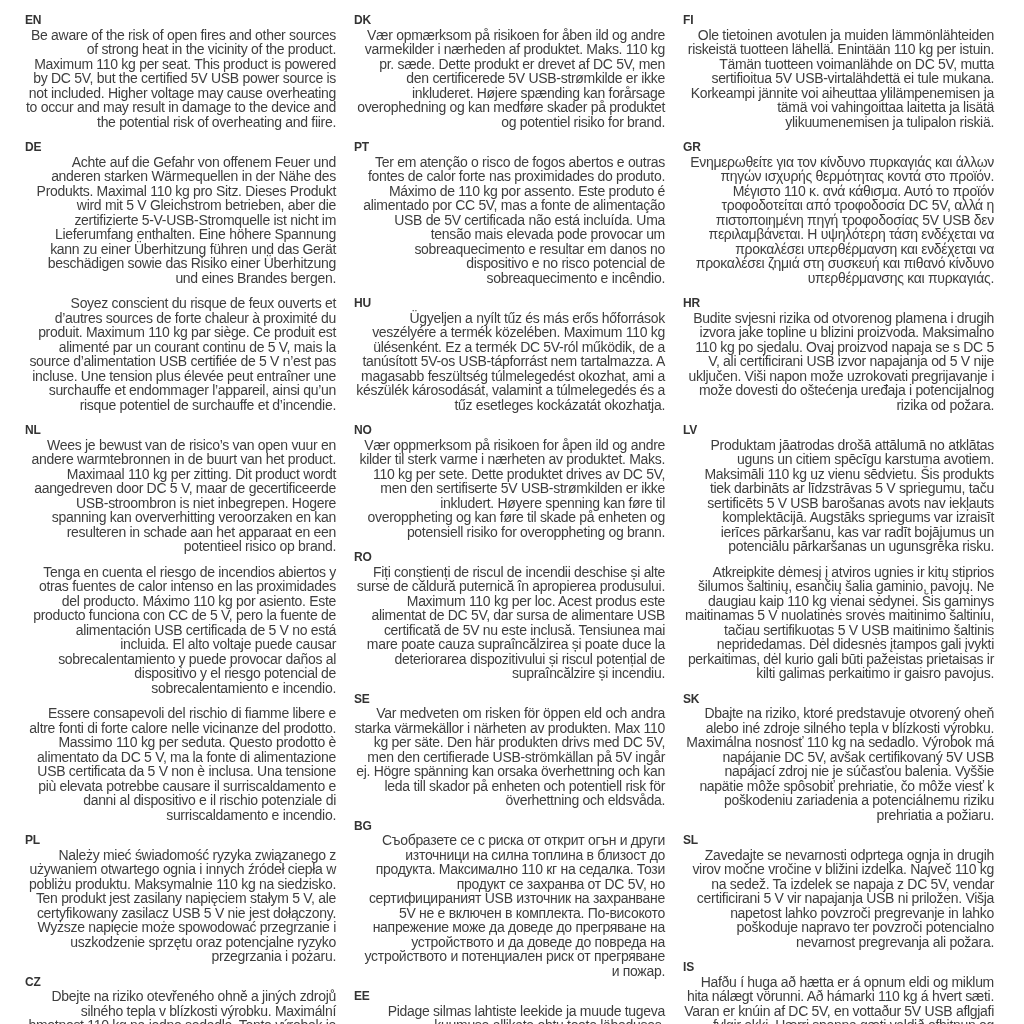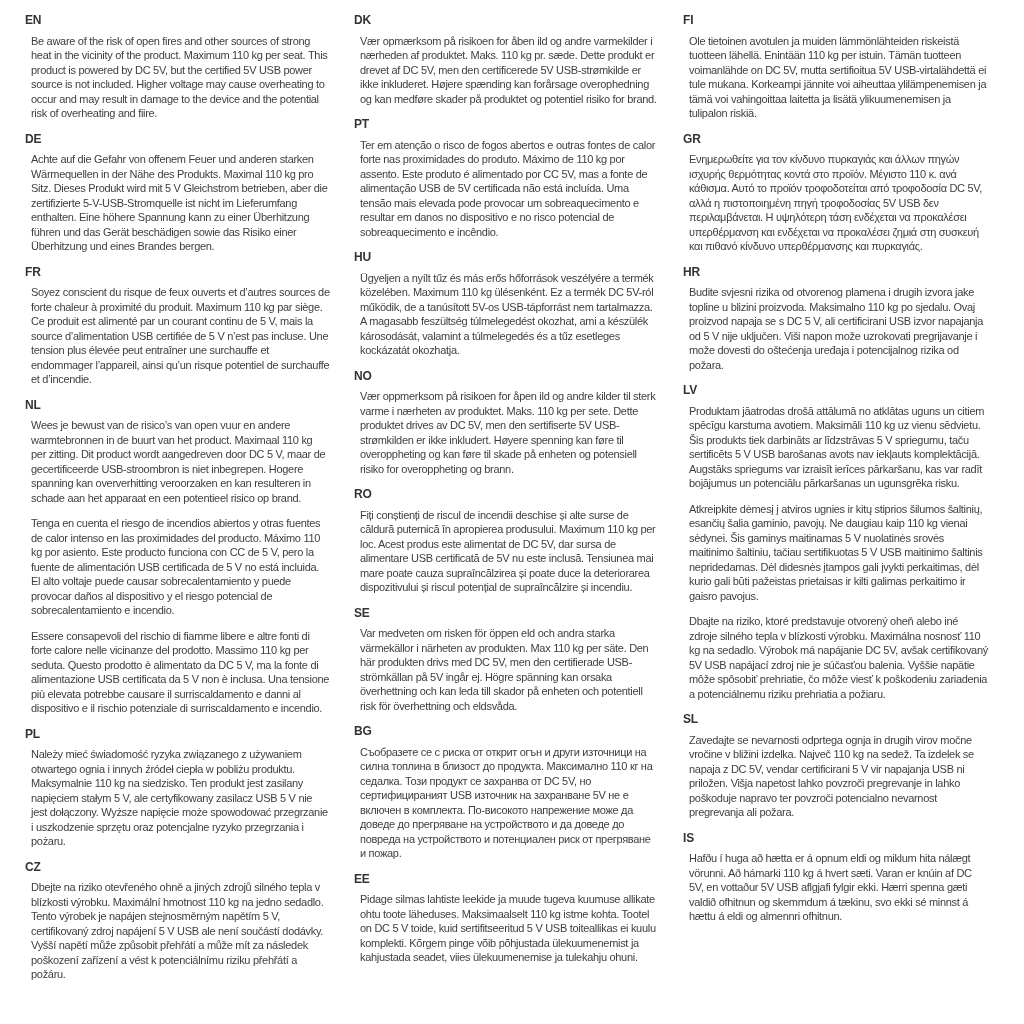--- a/index.html
+++ b/index.html
@@ -30,43 +30,42 @@
   }
   .lang-code {
     font-size: 12px;
     font-weight: 700;
     line-height: 14.5px;
     margin: 0;
     color: #333333;
     letter-spacing: -0.2px;
   }
   .lang-text {
-    font-size: 11px;
+    font-size: 14px;
     line-height: 14.5px;
     letter-spacing: -0.3px;
-    margin: 6px;
-    text-align: left;
+    margin: 0;
+    text-align: right;
   }
 </style>
 </head>
 <body>
 
 <div class="page">
 
   <div class="col">
     <section class="block">
       <h3 class="lang-code">EN</h3>
       <p class="lang-text">Be aware of the risk of open fires and other sources of strong heat in the vicinity of the product. Maximum 110 kg per seat. This product is powered by DC 5V, but the certified 5V USB power source is not included. Higher voltage may cause overheating to occur and may result in damage to the device and the potential risk of overheating and fiire.</p>
     </section>
     <section class="block">
       <h3 class="lang-code">DE</h3>
       <p class="lang-text">Achte auf die Gefahr von offenem Feuer und anderen starken Wärmequellen in der Nähe des Produkts. Maximal 110 kg pro Sitz. Dieses Produkt wird mit 5 V Gleichstrom betrieben, aber die zertifizierte 5-V-USB-Stromquelle ist nicht im Lieferumfang enthalten. Eine höhere Spannung kann zu einer Überhitzung führen und das Gerät beschädigen sowie das Risiko einer Überhitzung und eines Brandes bergen.</p>
     </section>
     <section class="block">
-      <h3 class="lang-code">FR</h3>
       <p class="lang-text">Soyez conscient du risque de feux ouverts et d’autres sources de forte chaleur à proximité du produit. Maximum 110 kg par siège. Ce produit est alimenté par un courant continu de 5 V, mais la source d’alimentation USB certifiée de 5 V n’est pas incluse. Une tension plus élevée peut entraîner une surchauffe et endommager l’appareil, ainsi qu’un risque potentiel de surchauffe et d’incendie.</p>
     </section>
     <section class="block">
       <h3 class="lang-code">NL</h3>
       <p class="lang-text">Wees je bewust van de risico’s van open vuur en andere warmtebronnen in de buurt van het product. Maximaal 110 kg per zitting. Dit product wordt aangedreven door DC 5 V, maar de gecertificeerde USB-stroombron is niet inbegrepen. Hogere spanning kan oververhitting veroorzaken en kan resulteren in schade aan het apparaat en een potentieel risico op brand.</p>
     </section>
     <section class="block">
       <p class="lang-text">Tenga en cuenta el riesgo de incendios abiertos y otras fuentes de calor intenso en las proximidades del producto. Máximo 110 kg por asiento. Este producto funciona con CC de 5 V, pero la fuente de alimentación USB certificada de 5 V no está incluida. El alto voltaje puede causar sobrecalentamiento y puede provocar daños al dispositivo y el riesgo potencial de sobrecalentamiento e incendio.</p>
     </section>
     <section class="block">
@@ -131,20 +130,21 @@
       <p class="lang-text">Budite svjesni rizika od otvorenog plamena i drugih izvora jake topline u blizini proizvoda. Maksimalno 110 kg po sjedalu. Ovaj proizvod napaja se s DC 5 V, ali certificirani USB izvor napajanja od 5 V nije uključen. Viši napon može uzrokovati pregrijavanje i može dovesti do oštećenja uređaja i potencijalnog rizika od požara.</p>
     </section>
     <section class="block">
       <h3 class="lang-code">LV</h3>
       <p class="lang-text">Produktam jāatrodas drošā attālumā no atklātas uguns un citiem spēcīgu karstuma avotiem. Maksimāli 110 kg uz vienu sēdvietu. Šis produkts tiek darbināts ar līdzstrāvas 5 V spriegumu, taču sertificēts 5 V USB barošanas avots nav iekļauts komplektācijā. Augstāks spriegums var izraisīt ierīces pārkaršanu, kas var radīt bojājumus un potenciālu pārkaršanas un ugunsgrēka risku.</p>
     </section>
     <section class="block">
       <p class="lang-text">Atkreipkite dėmesį į atviros ugnies ir kitų stiprios šilumos šaltinių, esančių šalia gaminio, pavojų. Ne daugiau kaip 110 kg vienai sėdynei. Šis gaminys maitinamas 5 V nuolatinės srovės maitinimo šaltiniu, tačiau sertifikuotas 5 V USB maitinimo šaltinis nepridedamas. Dėl didesnės įtampos gali įvykti perkaitimas, dėl kurio gali būti pažeistas prietaisas ir kilti galimas perkaitimo ir gaisro pavojus.</p>
     </section>
     <section class="block">
+      <h3 class="lang-code">SK</h3>
       <p class="lang-text">Dbajte na riziko, ktoré predstavuje otvorený oheň alebo iné zdroje silného tepla v blízkosti výrobku. Maximálna nosnosť 110 kg na sedadlo. Výrobok má napájanie DC 5V, avšak certifikovaný 5V USB napájací zdroj nie je súčasťou balenia. Vyššie napätie môže spôsobiť prehriatie, čo môže viesť k poškodeniu zariadenia a potenciálnemu riziku prehriatia a požiaru.</p>
     </section>
     <section class="block">
       <h3 class="lang-code">SL</h3>
       <p class="lang-text">Zavedajte se nevarnosti odprtega ognja in drugih virov močne vročine v bližini izdelka. Največ 110 kg na sedež. Ta izdelek se napaja z DC 5V, vendar certificirani 5 V vir napajanja USB ni priložen. Višja napetost lahko povzroči pregrevanje in lahko poškoduje napravo ter povzroči potencialno nevarnost pregrevanja ali požara.</p>
     </section>
     <section class="block">
       <h3 class="lang-code">IS</h3>
       <p class="lang-text">Hafðu í huga að hætta er á opnum eldi og miklum hita nálægt vörunni. Að hámarki 110 kg á hvert sæti. Varan er knúin af DC 5V, en vottaður 5V USB aflgjafi fylgir ekki. Hærri spenna gæti valdið ofhitnun og skemmdum á tækinu, svo ekki sé minnst á hættu á eldi og almennri ofhitnun.</p>
     </section>

